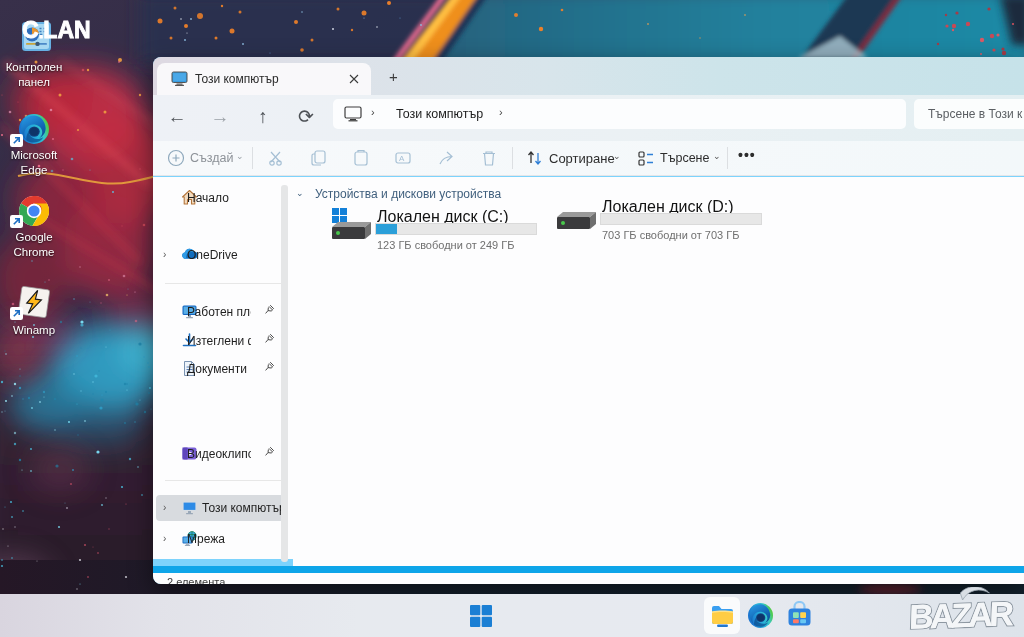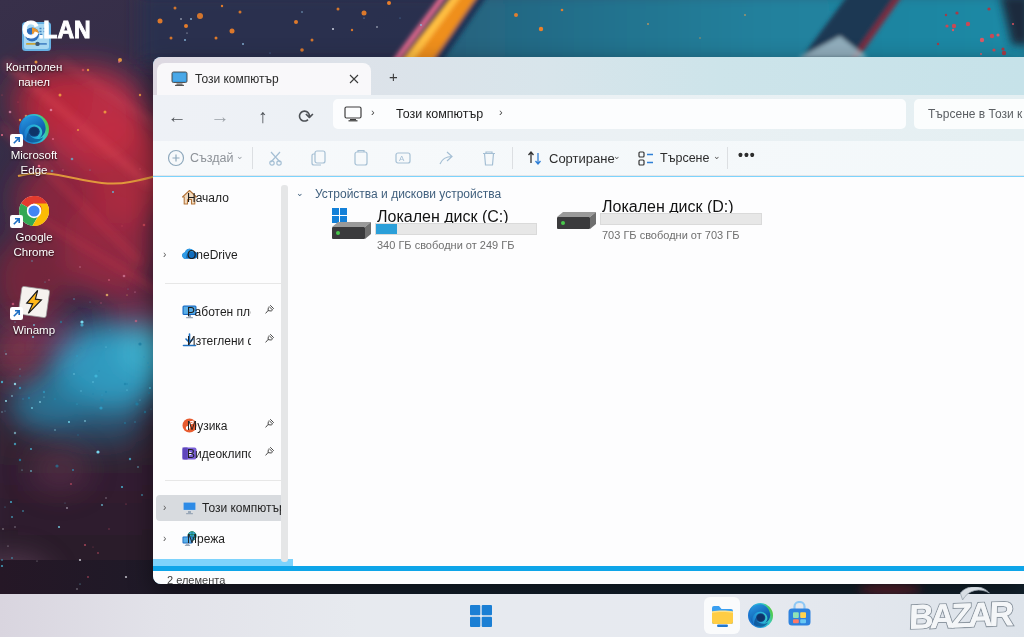--- a/index.html
+++ b/index.html
@@ -43,21 +43,21 @@
 .srow .txt { position:absolute; left:34px; top:6px; font-size:12px; color:#1f1f1f; white-space:nowrap;
   width:64px; overflow:hidden; }
 .srow .txtw { width:80px; }
 .srow .ico { position:absolute; left:28px; top:4px; }
 .schev { position:absolute; left:10px; top:7px; font-size:10px; color:#555; }
 .spin { position:absolute; left:111px; top:5px; }
 .ssep { position:absolute; left:12px; width:116px; height:1px; background:#e7e7e7; }
 #sbscroll { position:absolute; left:128px; top:128px; width:7px; height:377px; background:#e5e6e7; border-radius:3px; }
 
 #statusbar { position:absolute; left:0; bottom:0; width:100%; height:18px; background:#fdfdfe;
-  border-top:5px solid #0ea5e9;margin-top:28px; }
+  border-top:7px solid #0ea5e9;margin-top:28px; }
 #statusbar span { position:absolute; left:14px; top:3px; font-size:11px; color:#3c3c3c; }
 
 #content { position:absolute; left:140px; top:120px; width:731px; height:389px; background:#fdfdfe; }
 #grouphdr { position:absolute; left:162px; top:130px; font-size:12px; color:#41607e; }
 #grouphdr .chev { position:absolute; left:-19px; top:1px; font-size:9px; }
 
 .drivetile { position:absolute; width:220px; height:46px; }
 .drivetile .dlab { position:absolute; left:46px; top:0px; font-size:16px; color:#131313; white-space:nowrap; }
 .drivetile .bar { position:absolute; left:44px; top:15px; width:162px; height:12px; background:#e7e7e7;
   border:1px solid #dadada; }
@@ -577,27 +577,27 @@
   <div class="srow" style="top:271px">
     <svg class="ico" width="17" height="17" viewBox="0 0 17 17">
       <path d="M8.5 2 L8.5 10 M5 7 L8.5 10.5 L12 7" stroke="#1e6fc0" stroke-width="1.6" fill="none" stroke-linecap="round" stroke-linejoin="round"></path>
       <path d="M2.5 13.5 L14.5 13.5" stroke="#1e6fc0" stroke-width="1.6" stroke-linecap="round"></path>
     </svg>
     <span class="txt">Изтеглени фа</span>
     <svg class="spin" width="11" height="11" viewBox="0 0 11 11">
           <path d="M6.2 1.2 L9.8 4.8 M5 2.4 L8.6 6 L7.2 7 L4 6.6 L1.6 9.4 M4 6.6 L4.4 3.4" stroke="#4a4a4a" stroke-width="1" fill="none"></path>
         </svg>
   </div>
-  <div class="srow" style="top:356px">
+  <div class="srow" style="top:299px">
     <svg class="ico" width="17" height="17" viewBox="0 0 17 17">
-      <circle cx="8.5" cy="8.5" r="7" fill="#e85c30"></circle>
-      <circle cx="6.8" cy="11" r="2" fill="#fff"></circle>
-      <path d="M8.6 11 L8.6 5 L12 4.2 L12 6 L9.8 6.6" fill="none" stroke="#fff" stroke-width="1.2"></path>
-    </svg>
-    <span class="txt">Музика</span>
+      <path d="M3.5 1.5 L10.5 1.5 L13.5 4.5 L13.5 15.5 L3.5 15.5 Z" fill="#eef4fa" stroke="#7a93b2" stroke-width="1"></path>
+      <path d="M10.5 1.5 L10.5 4.5 L13.5 4.5" fill="none" stroke="#7a93b2" stroke-width="1"></path>
+      <path d="M5.5 7 L11.5 7 M5.5 9.5 L11.5 9.5 M5.5 12 L9.5 12" stroke="#5b82b8" stroke-width="1"></path>
+    </svg>
+    <span class="txt">Документи</span>
     <svg class="spin" width="11" height="11" viewBox="0 0 11 11">
           <path d="M6.2 1.2 L9.8 4.8 M5 2.4 L8.6 6 L7.2 7 L4 6.6 L1.6 9.4 M4 6.6 L4.4 3.4" stroke="#4a4a4a" stroke-width="1" fill="none"></path>
         </svg>
   </div>
   <div class="srow" style="top:384px">
     <svg class="ico" width="17" height="17" viewBox="0 0 17 17">
       <rect x="1.5" y="2.5" width="14" height="12" rx="2" fill="#7b61d8"></rect>
       <rect x="1.5" y="2.5" width="5" height="12" fill="#5f46bd"></rect>
       <path d="M7.5 6 L12 8.5 L7.5 11 Z" fill="#fff"></path>
     </svg>
@@ -642,21 +642,21 @@
           <rect x="9" y="8" width="7" height="7" fill="#1380d8"></rect>
       <path d="M1 19 L7 14 L40 14 L34 19 Z" fill="#9a9a9a"></path>
       <path d="M34 19 L40 14 L40 26 L34 31 Z" fill="#6f6f6f"></path>
       <rect x="1" y="19" width="33" height="12" rx="1" fill="#3a3a3c"></rect>
       <circle cx="7" cy="25" r="2" fill="#49c84c"></circle>
     </svg>
     <div class="dlab">Локален диск (C:)</div>
     <div class="bar">
           <div class="fill" style="width:21px"></div>
         </div>
-    <div class="free">340 ГБ свободни от 249 ГБ</div>
+    <div class="free">123 ГБ свободни от 249 ГБ</div>
   </div>
   <div class="drivetile" style="left:403px;top:141px">
     <svg style="position:absolute;left:0;top:0" width="42" height="32" viewBox="0 0 42 32">
       <path d="M1 19 L7 14 L40 14 L34 19 Z" fill="#9a9a9a"></path>
       <path d="M34 19 L40 14 L40 26 L34 31 Z" fill="#6f6f6f"></path>
       <rect x="1" y="19" width="33" height="12" rx="1" fill="#3a3a3c"></rect>
       <circle cx="7" cy="25" r="2" fill="#49c84c"></circle>
     </svg>
     <div class="dlab">Локален диск (D:)</div>
     <div class="bar"></div>

